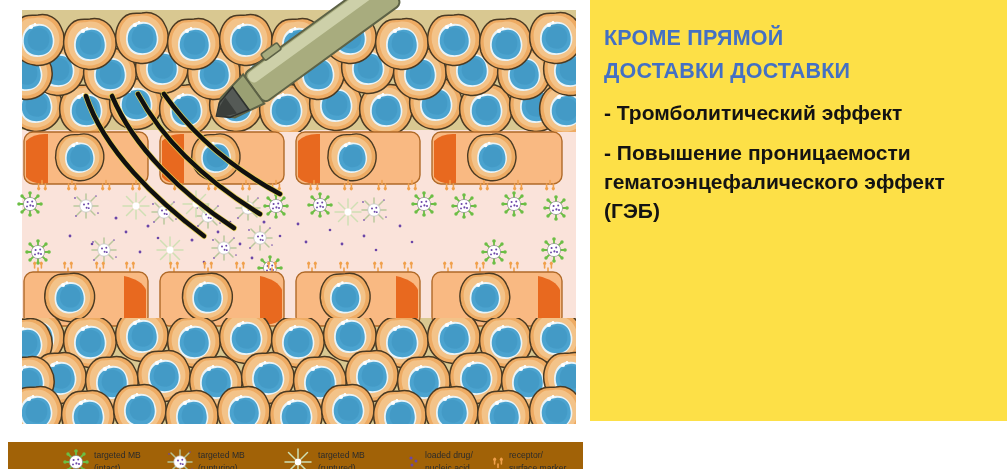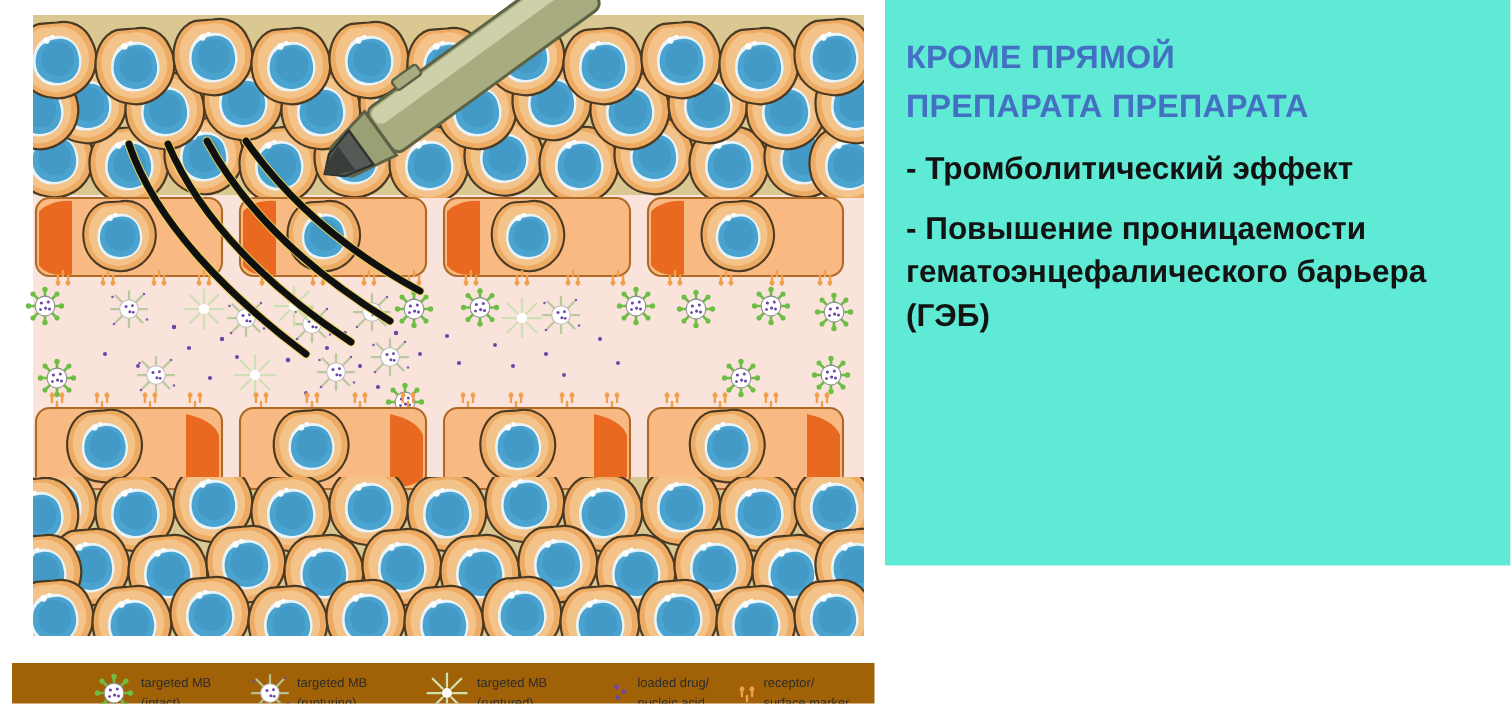--- a/index.html
+++ b/index.html
@@ -10,21 +10,21 @@
   
   .illo{position:absolute;left:8px;top:0;width:575px;height:428px;overflow:hidden;background:#ffffff;}
   .illo svg{display:block;width:575px;height:428px;}
 
   
   .legend{position:absolute;left:8px;top:442px;width:575px;height:41px;background:#a16207;}
   .legend svg{display:block;width:575px;height:41px;}
   .lg-text{font-family:"Liberation Sans","DejaVu Sans",sans-serif;font-size:8.6px;fill:#2b2b2b;}
 
   
-  .panel{position:absolute;left:590px;top:0;width:417px;height:377px;background:#5eead4;}
+  .panel{position:absolute;left:590px;top:0;width:417px;height:421px;background:#fde047;}
   .panel-inner{position:absolute;left:14px;top:22px;right:6px;}
   .head-line{color:#4470c4;font-size:21.5px;font-weight:bold;letter-spacing:.2px;
              line-height:33px;white-space:nowrap;}
   .bullet{color:#131313;font-size:21px;line-height:30px;margin-top:10px;font-weight:bold;}
   .bullet.wrap{line-height:29px;}
   .panel-foot{position:absolute;left:590px;top:441px;width:417px;height:28px;background:#ffffff;}
 </style>
 </head>
 <body>
 
@@ -419,20 +419,20 @@
         <use href="#recep" x="490" y="22"></use>
         <text class="lg-text" x="501" y="16">receptor/</text>
         <text class="lg-text" x="501" y="29">surface marker</text>
       </g>
     </svg>
   </div>
 
   <div class="panel">
     <div class="panel-inner">
       <div class="head-line">КРОМЕ ПРЯМОЙ</div>
-      <div class="head-line">ПРЕПАРАТА ПРЕПАРАТА</div>
+      <div class="head-line">ДОСТАВКИ ДОСТАВКИ</div>
       <div class="bullet">- Тромболитический эффект</div>
-      <div class="bullet wrap">- Повышение проницаемости гематоэнцефалического барьера (ГЭБ)</div>
+      <div class="bullet wrap">- Повышение проницаемости гематоэнцефалического эффект (ГЭБ)</div>
     </div>
   </div>
   <div class="panel-foot"></div>
 
 </div>
 
 </body></html>

